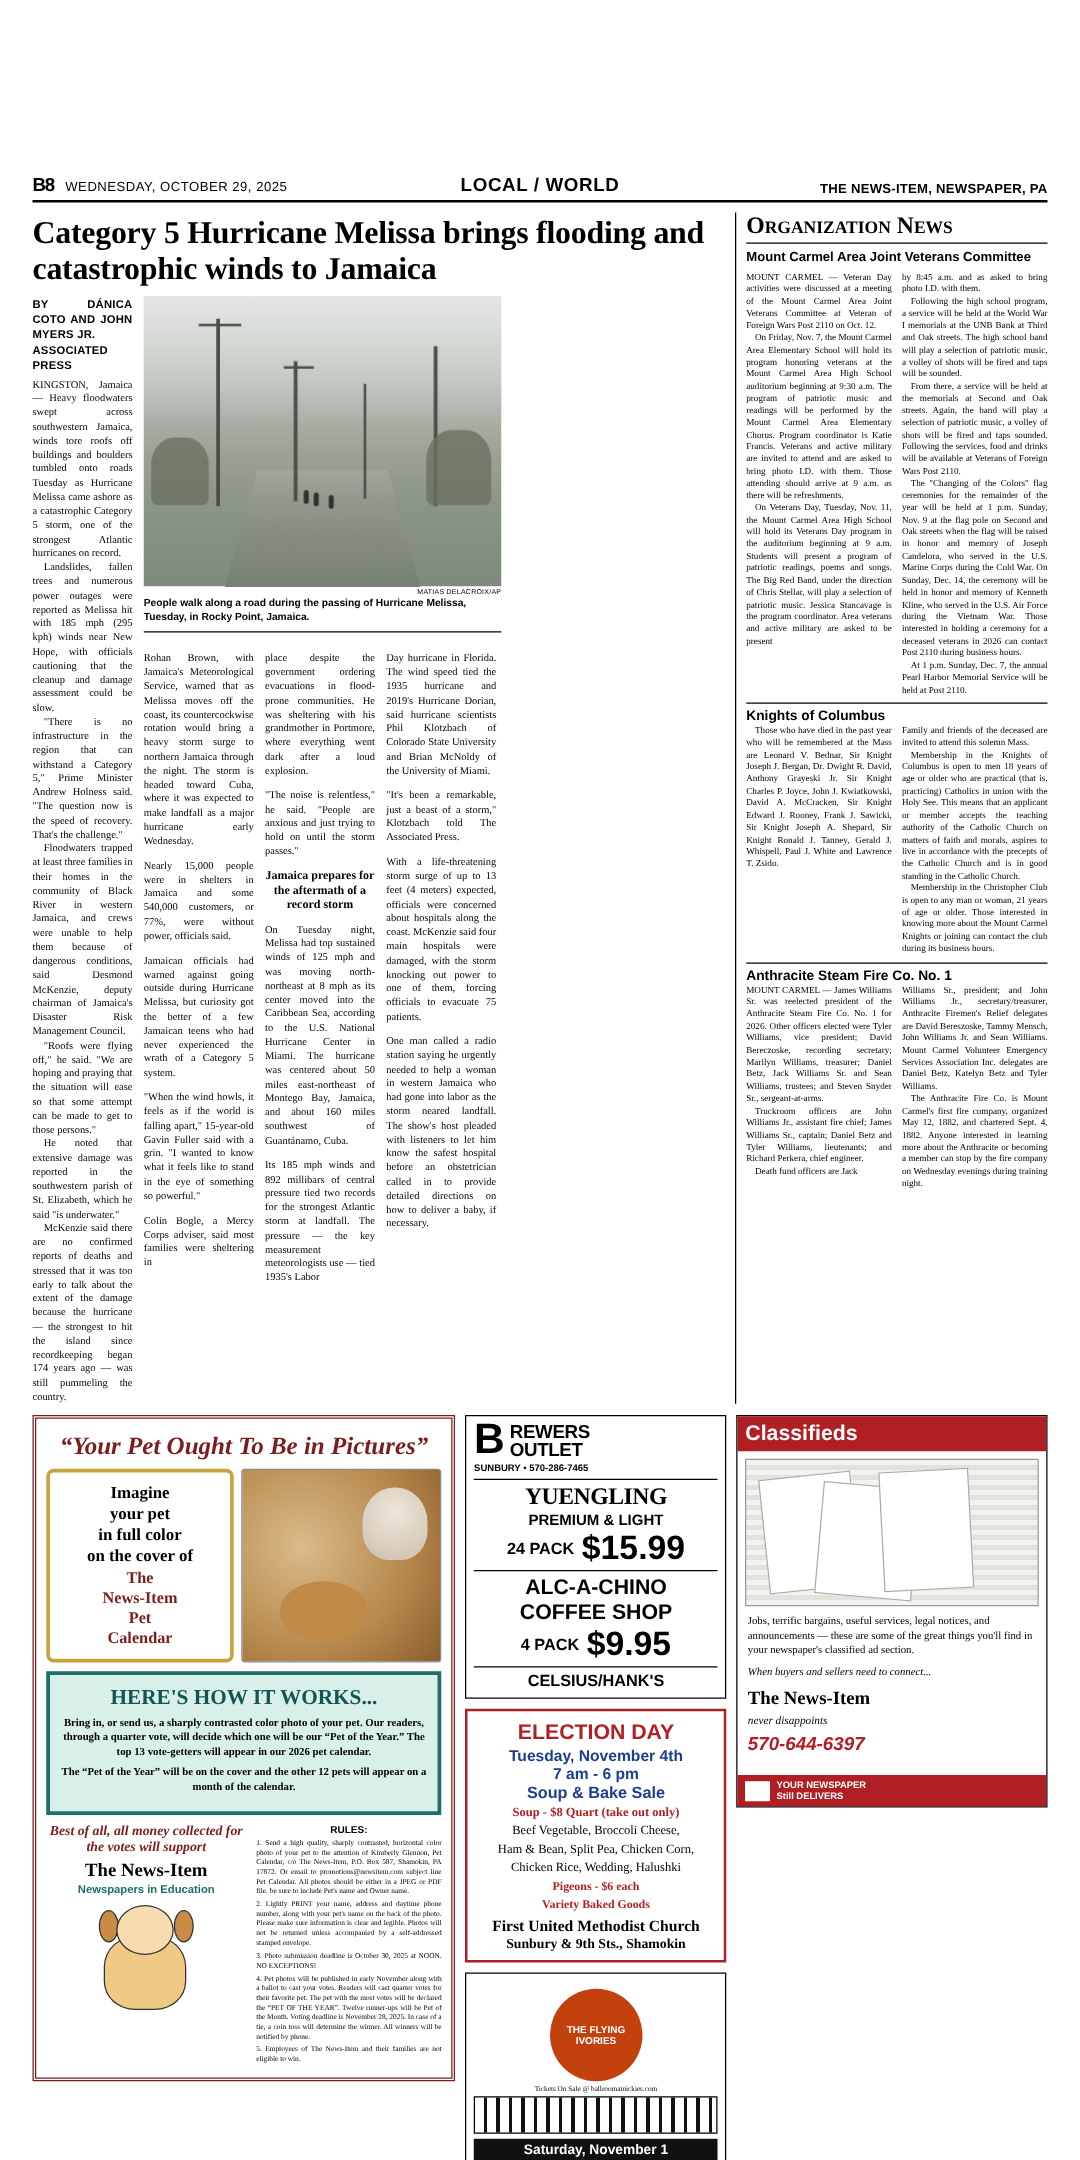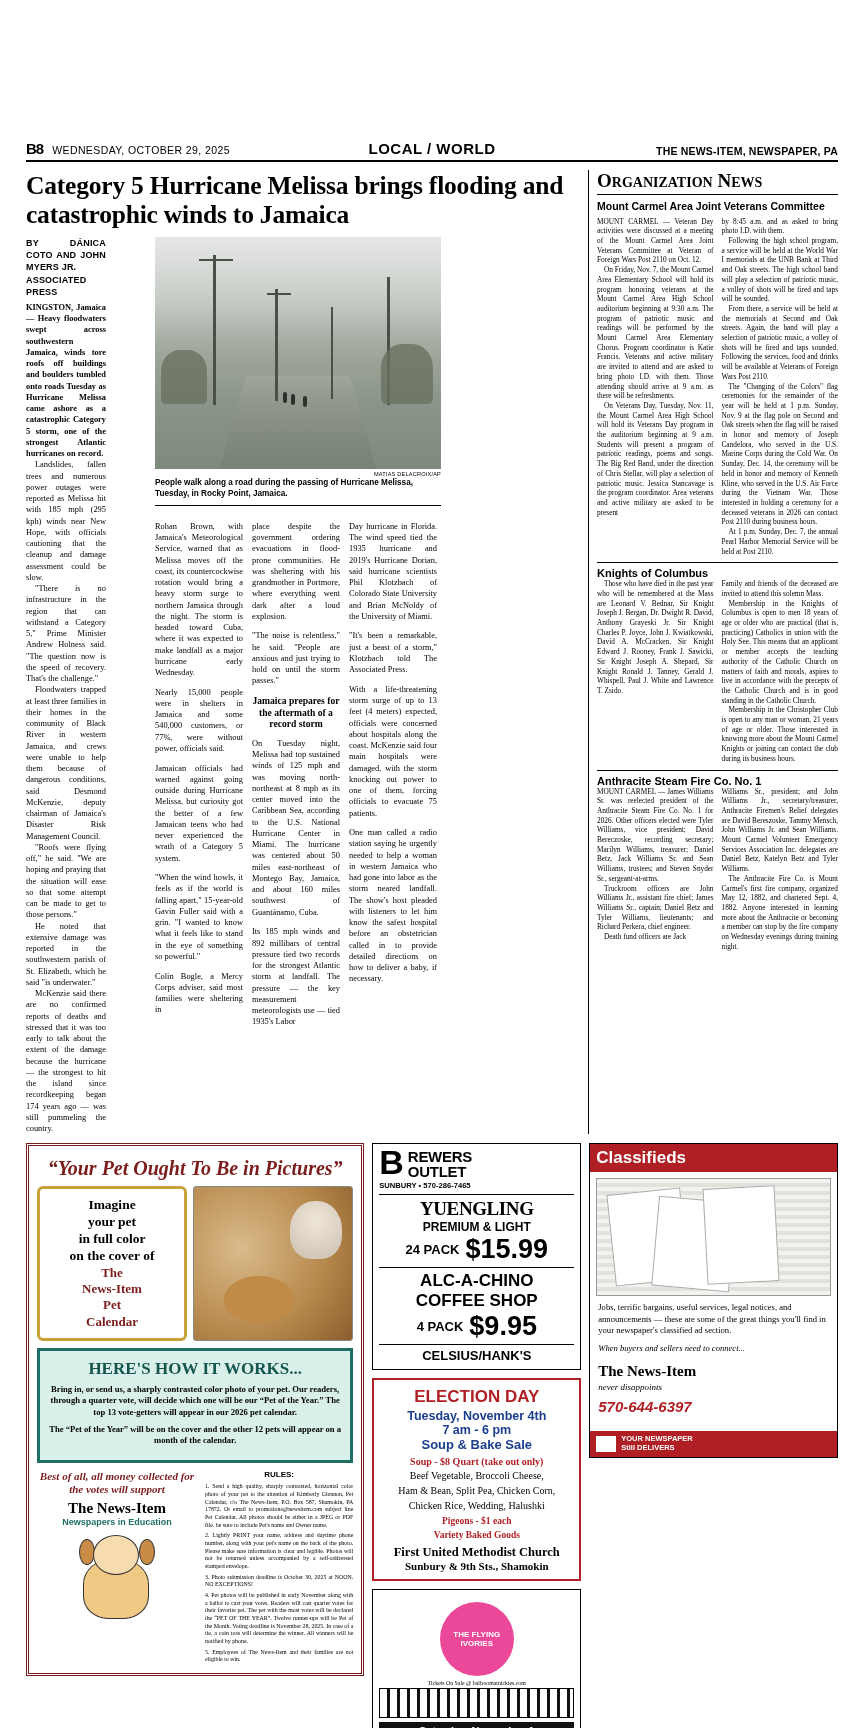--- a/index.html
+++ b/index.html
@@ -32,23 +32,23 @@
 
   h1.headline {
     font-family: "Liberation Serif", serif; font-weight: bold;
     font-size: 25.5px; line-height: 1.12; margin: 2px 0 8px 0; letter-spacing: -.2px;
   }
   .byline { font-family: "Liberation Sans", sans-serif; font-weight: bold; font-size: 9px; line-height: 1.35; letter-spacing:.2px; }
 
   .story-grid { display: flex; gap: 9px; }
   .col { font-size: 8.4px; line-height: 1.34; text-align: justify; }
   .col p { margin: 0 0 0 0; text-indent: 9px; }
-  .col p.first { text-indent: 0; font-weight: bold; }
+  .col p.first { text-indent: 0; }
   .c1 { width: 80px; }
-  .photo-block { width: 286px; margin-left: 40px; }
+  .photo-block { width: 286px; }
   .photo {
     width: 286px; height: 232px;
     background:
       linear-gradient(180deg,#cfd3cf 0%,#b9bfb8 28%,#9aa296 55%,#8b9488 72%,#7d8a7c 100%);
     position: relative; overflow: hidden;
   }
   .photo .pole { position:absolute; background:#4a4f47; }
   .photo .road {
     position:absolute; left:28%; bottom:0; width:44%; height:46%;
     background: linear-gradient(180deg,#9fa69c,#767f73);
@@ -147,21 +147,21 @@
   .election .sb { font-family:"Liberation Sans",sans-serif; font-weight:bold; font-size:13px; color:#1b3e8f; }
   .election .soup { font-weight:bold; font-size:10px; color:#b01f24; margin-top:4px; }
   .election .items { font-size:10px; line-height:1.3; margin-top:2px; }
   .election .pig { color:#b01f24; font-weight:bold; font-size:9.5px; margin-top:4px; }
   .election .church { font-family:"Liberation Serif",serif; font-weight:bold; font-size:12.5px; margin-top:5px; }
   .election .addr { font-family:"Liberation Serif",serif; font-weight:bold; font-size:11px; }
 
   
   .ivories { border:1px solid #000; margin-top:8px; background:#fff; padding:6px; text-align:center; position:relative; }
   .keys { height:30px; background:repeating-linear-gradient(90deg,#fff 0 7px,#111 7px 10px); border:1px solid #000; }
-  .iv-circle { width:74px; height:74px; border-radius:50%; background:#ec4899; color:#fff; margin:6px auto 4px; display:flex; align-items:center; justify-content:center; font-family:"Liberation Sans",sans-serif; font-weight:bold; font-size:8px; }
+  .iv-circle { width:74px; height:74px; border-radius:50%; background:#c2410c; color:#fff; margin:6px auto 4px; display:flex; align-items:center; justify-content:center; font-family:"Liberation Sans",sans-serif; font-weight:bold; font-size:8px; }
   .iv-band { background:#111; color:#fff; font-family:"Liberation Sans",sans-serif; font-weight:bold; font-size:11px; padding:3px 0; margin-top:4px;}
   .iv-fine { font-size:5.8px; line-height:1.3; margin-top:2px; }
 
   
   .classifieds { border:1px solid #000; padding:0; }
   .cls-head { background:#b01f24; color:#fff; font-family:"Liberation Sans",sans-serif; font-weight:bold; font-size:17px; padding:4px 6px; }
   .cls-img { height:118px; margin:6px; border:1px solid #999; background:repeating-linear-gradient(180deg,#f2f2ee 0 4px,#e2e2dc 4px 8px); position:relative; }
   .cls-img .sheet { position:absolute; background:#fff; border:1px solid #aaa; }
   .cls-body { padding:0 8px 8px; font-size:8.6px; line-height:1.35; }
   .cls-body .ital { font-style:italic; margin-top:6px; }
@@ -393,21 +393,21 @@
 
       <div class="election">
         <h3>ELECTION DAY</h3>
         <div class="d">Tuesday, November 4th</div>
         <div class="t">7 am - 6 pm</div>
         <div class="sb">Soup &amp; Bake Sale</div>
         <div class="soup">Soup - $8 Quart (take out only)</div>
         <div class="items">Beef Vegetable, Broccoli Cheese,</div>
         <div class="items">Ham &amp; Bean, Split Pea, Chicken Corn,</div>
         <div class="items">Chicken Rice, Wedding, Halushki</div>
-        <div class="pig">Pigeons - $1 each</div>
+        <div class="pig">Pigeons - $6 each</div>
         <div class="pig">Variety Baked Goods</div>
         <div class="church">First United Methodist Church</div>
         <div class="addr">Sunbury &amp; 9th Sts., Shamokin</div>
       </div>
 
       <div class="ivories">
         <div class="iv-circle">
           <span>THE FLYING IVORIES</span>
         </div>
         <div class="iv-fine">Tickets On Sale @ ballroomatnickies.com</div>

